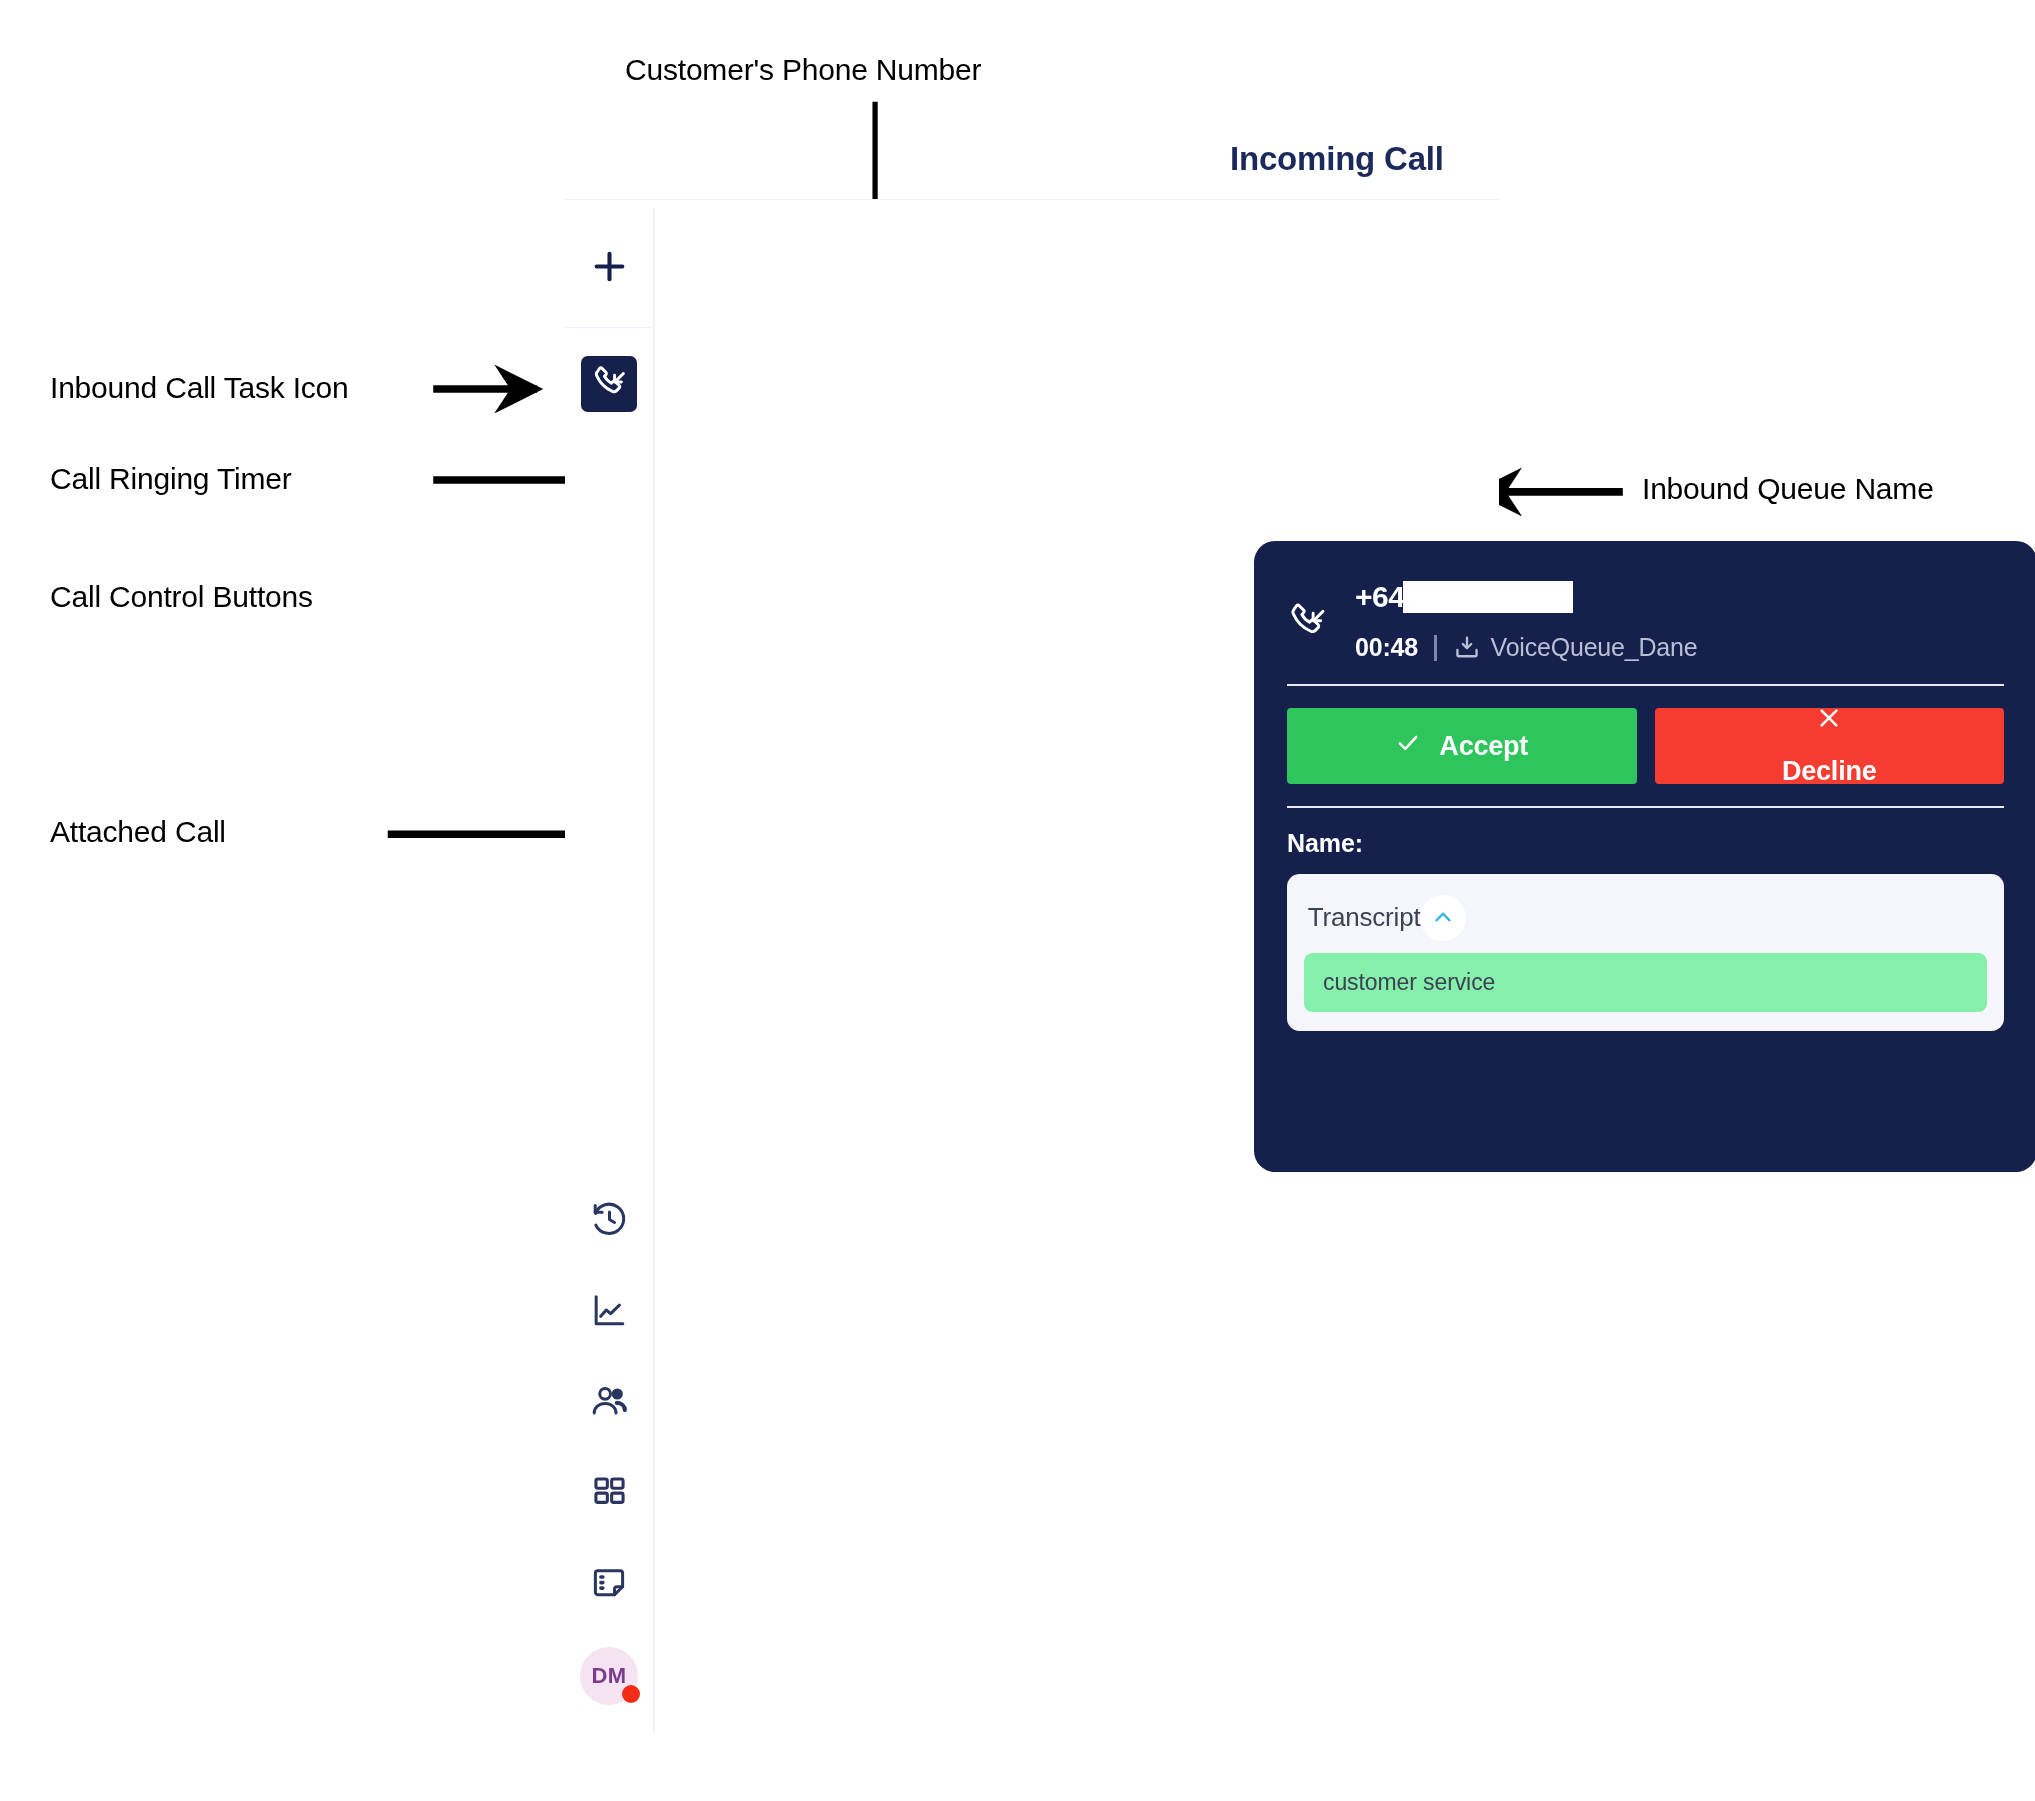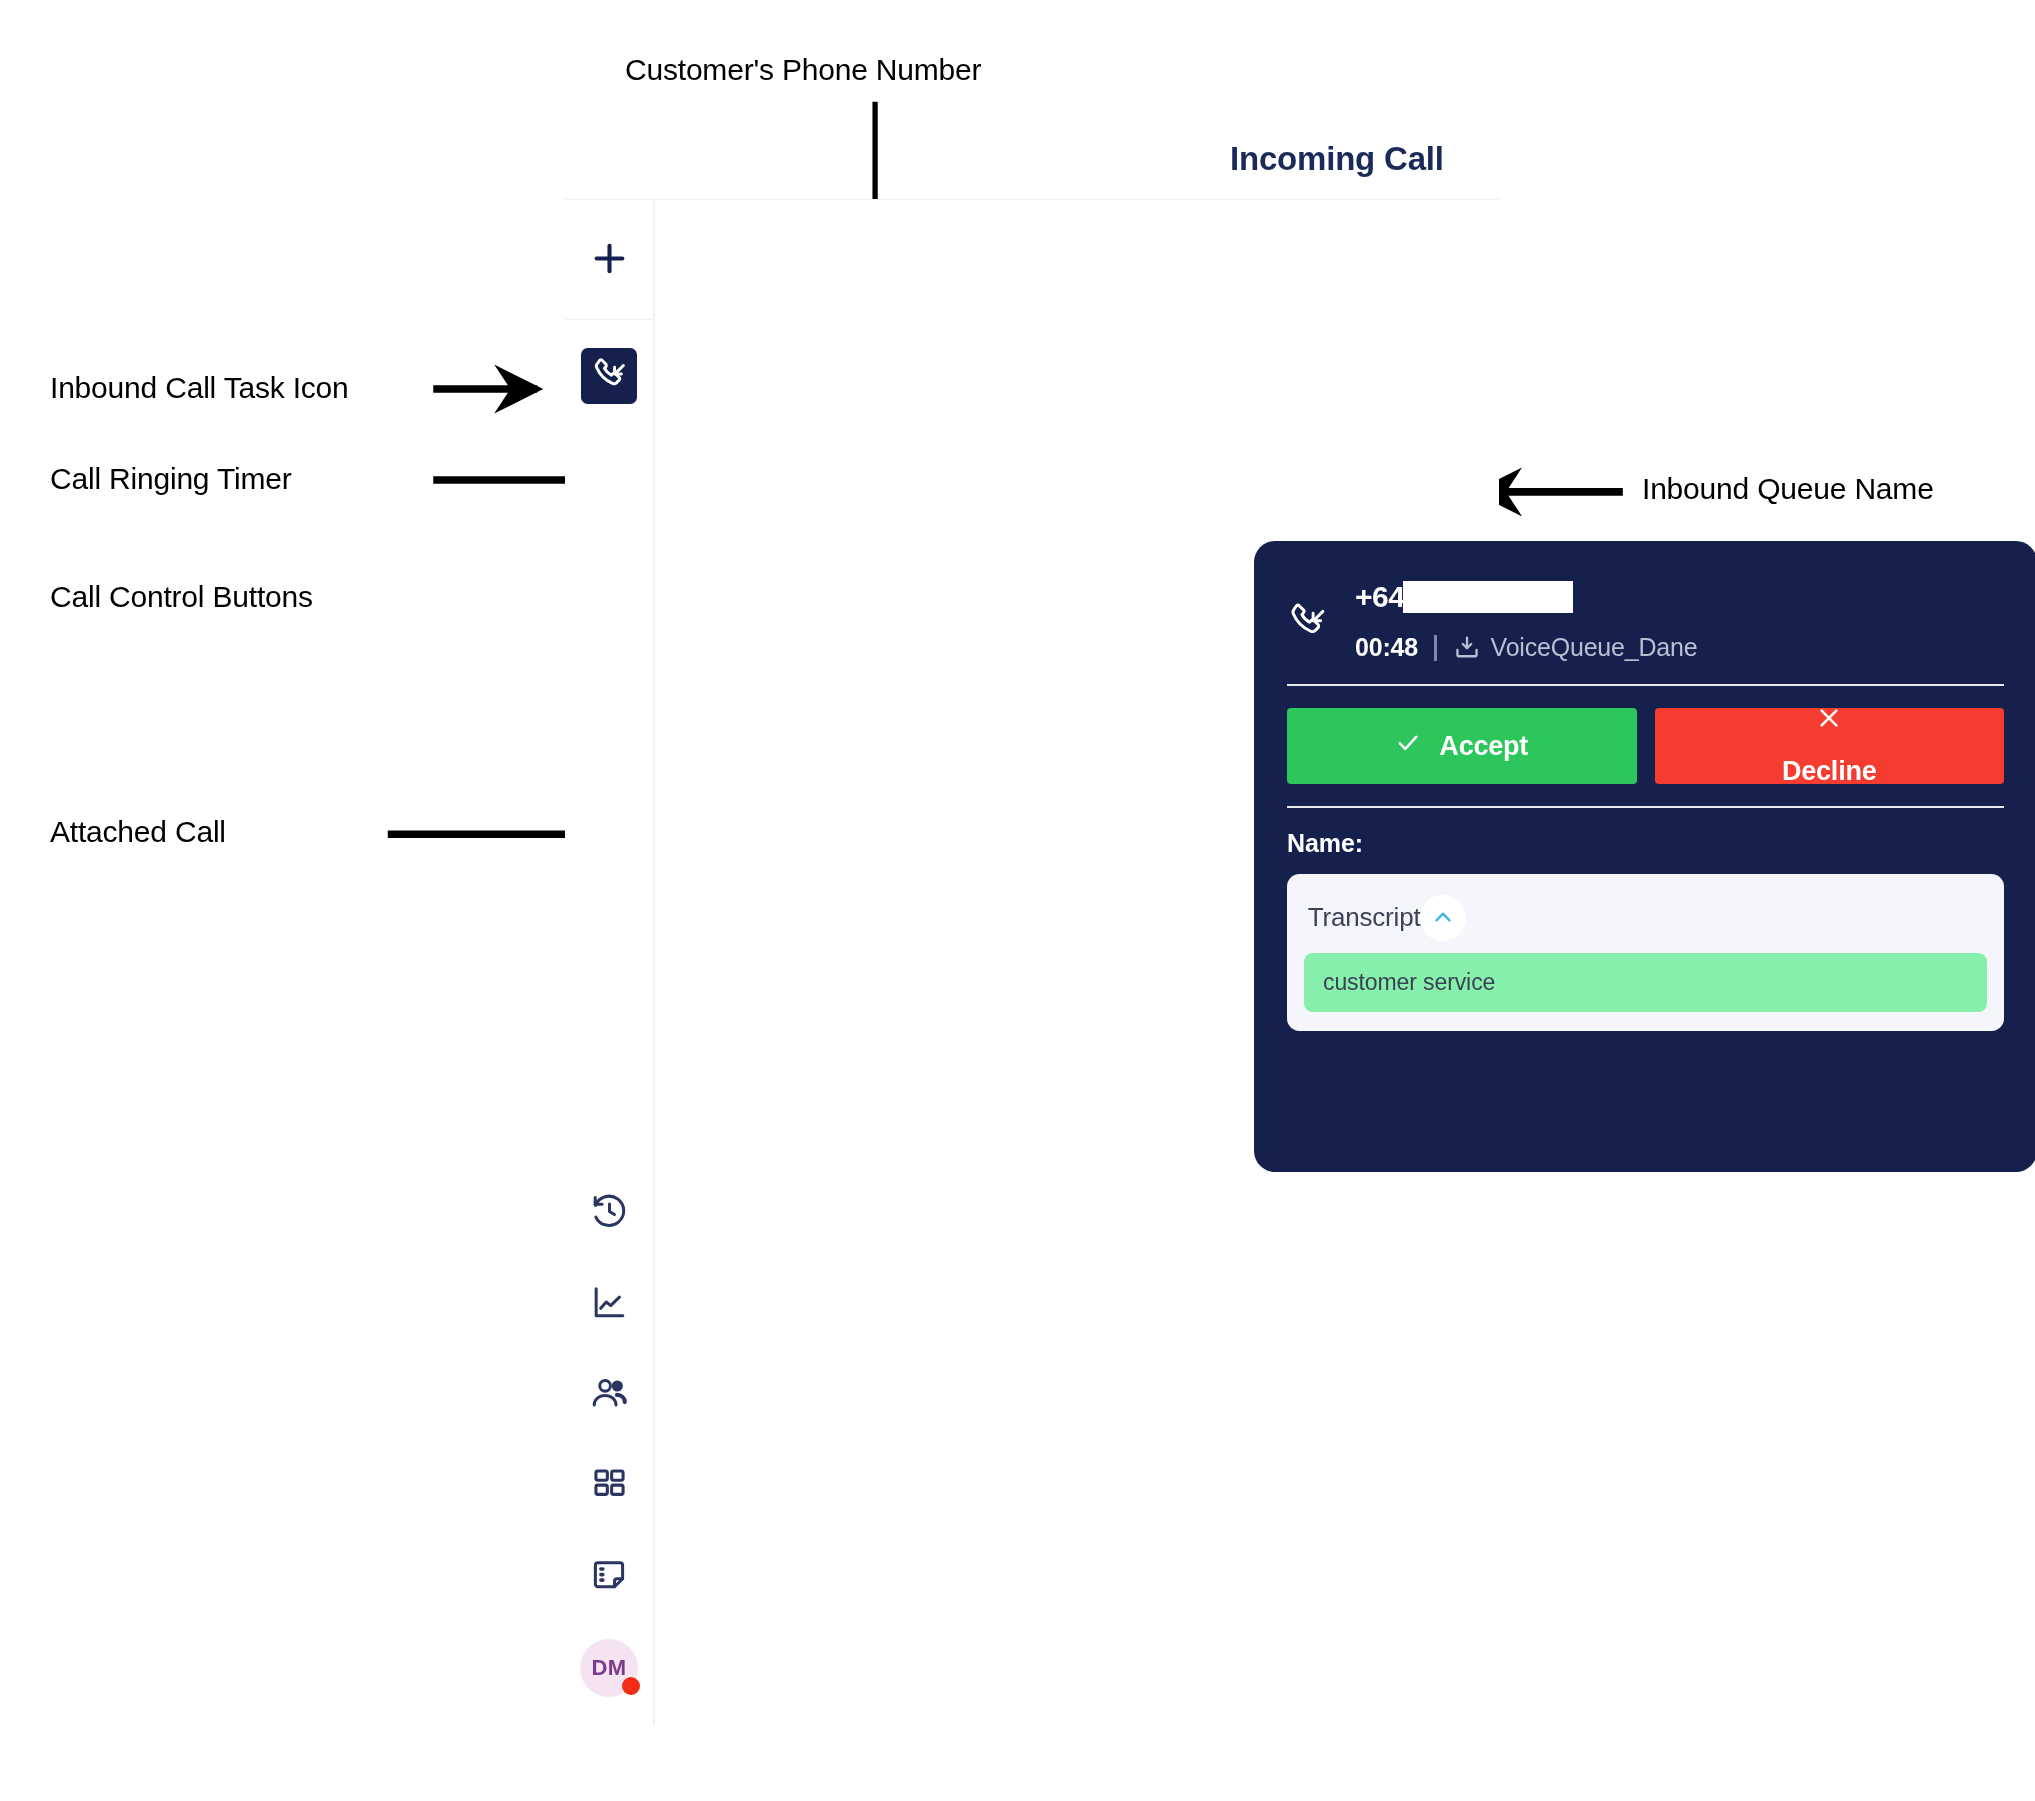--- a/index.html
+++ b/index.html
@@ -40,21 +40,21 @@
     width: 934px;
     height: 1527px;
     background: #ffffff;
     border-top: 1.9px solid #eef0f6;
   }
 
   
   #icon-rail {
     position: absolute;
     left: 0;
-    top: 0;
+    top: 8px;
     width: 88px;
     height: 1525px;
     background: #ffffff;
     border-right: 2.4px solid #eef1f7;
     display: flex;
     flex-direction: column;
     align-items: center;
   }
   .rail-top {
     width: 100%;

